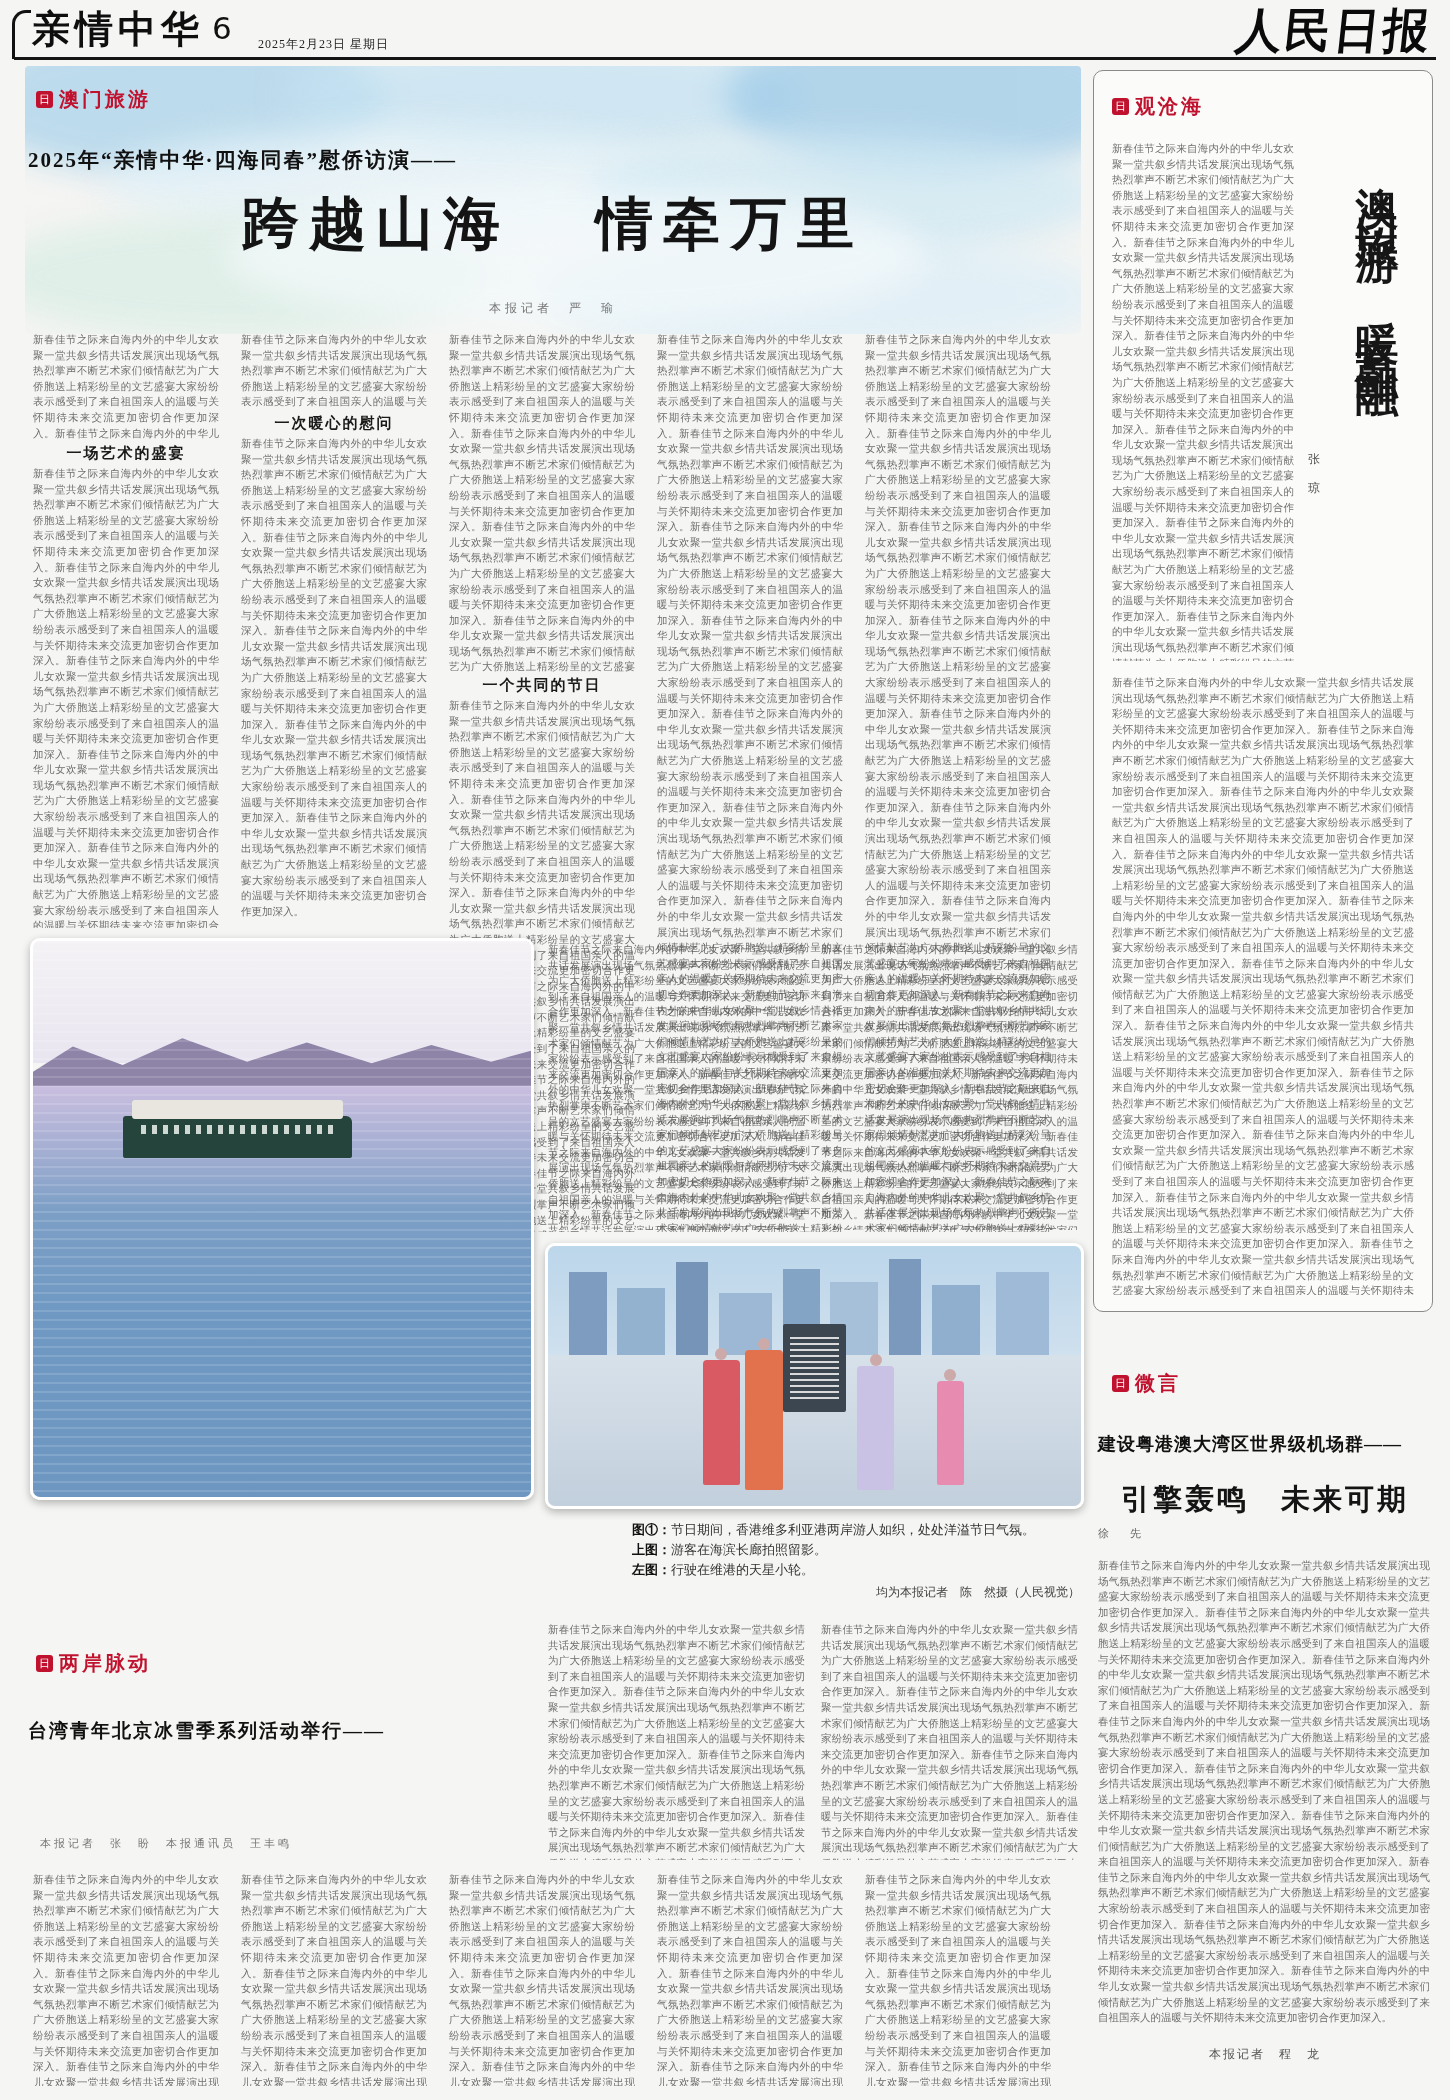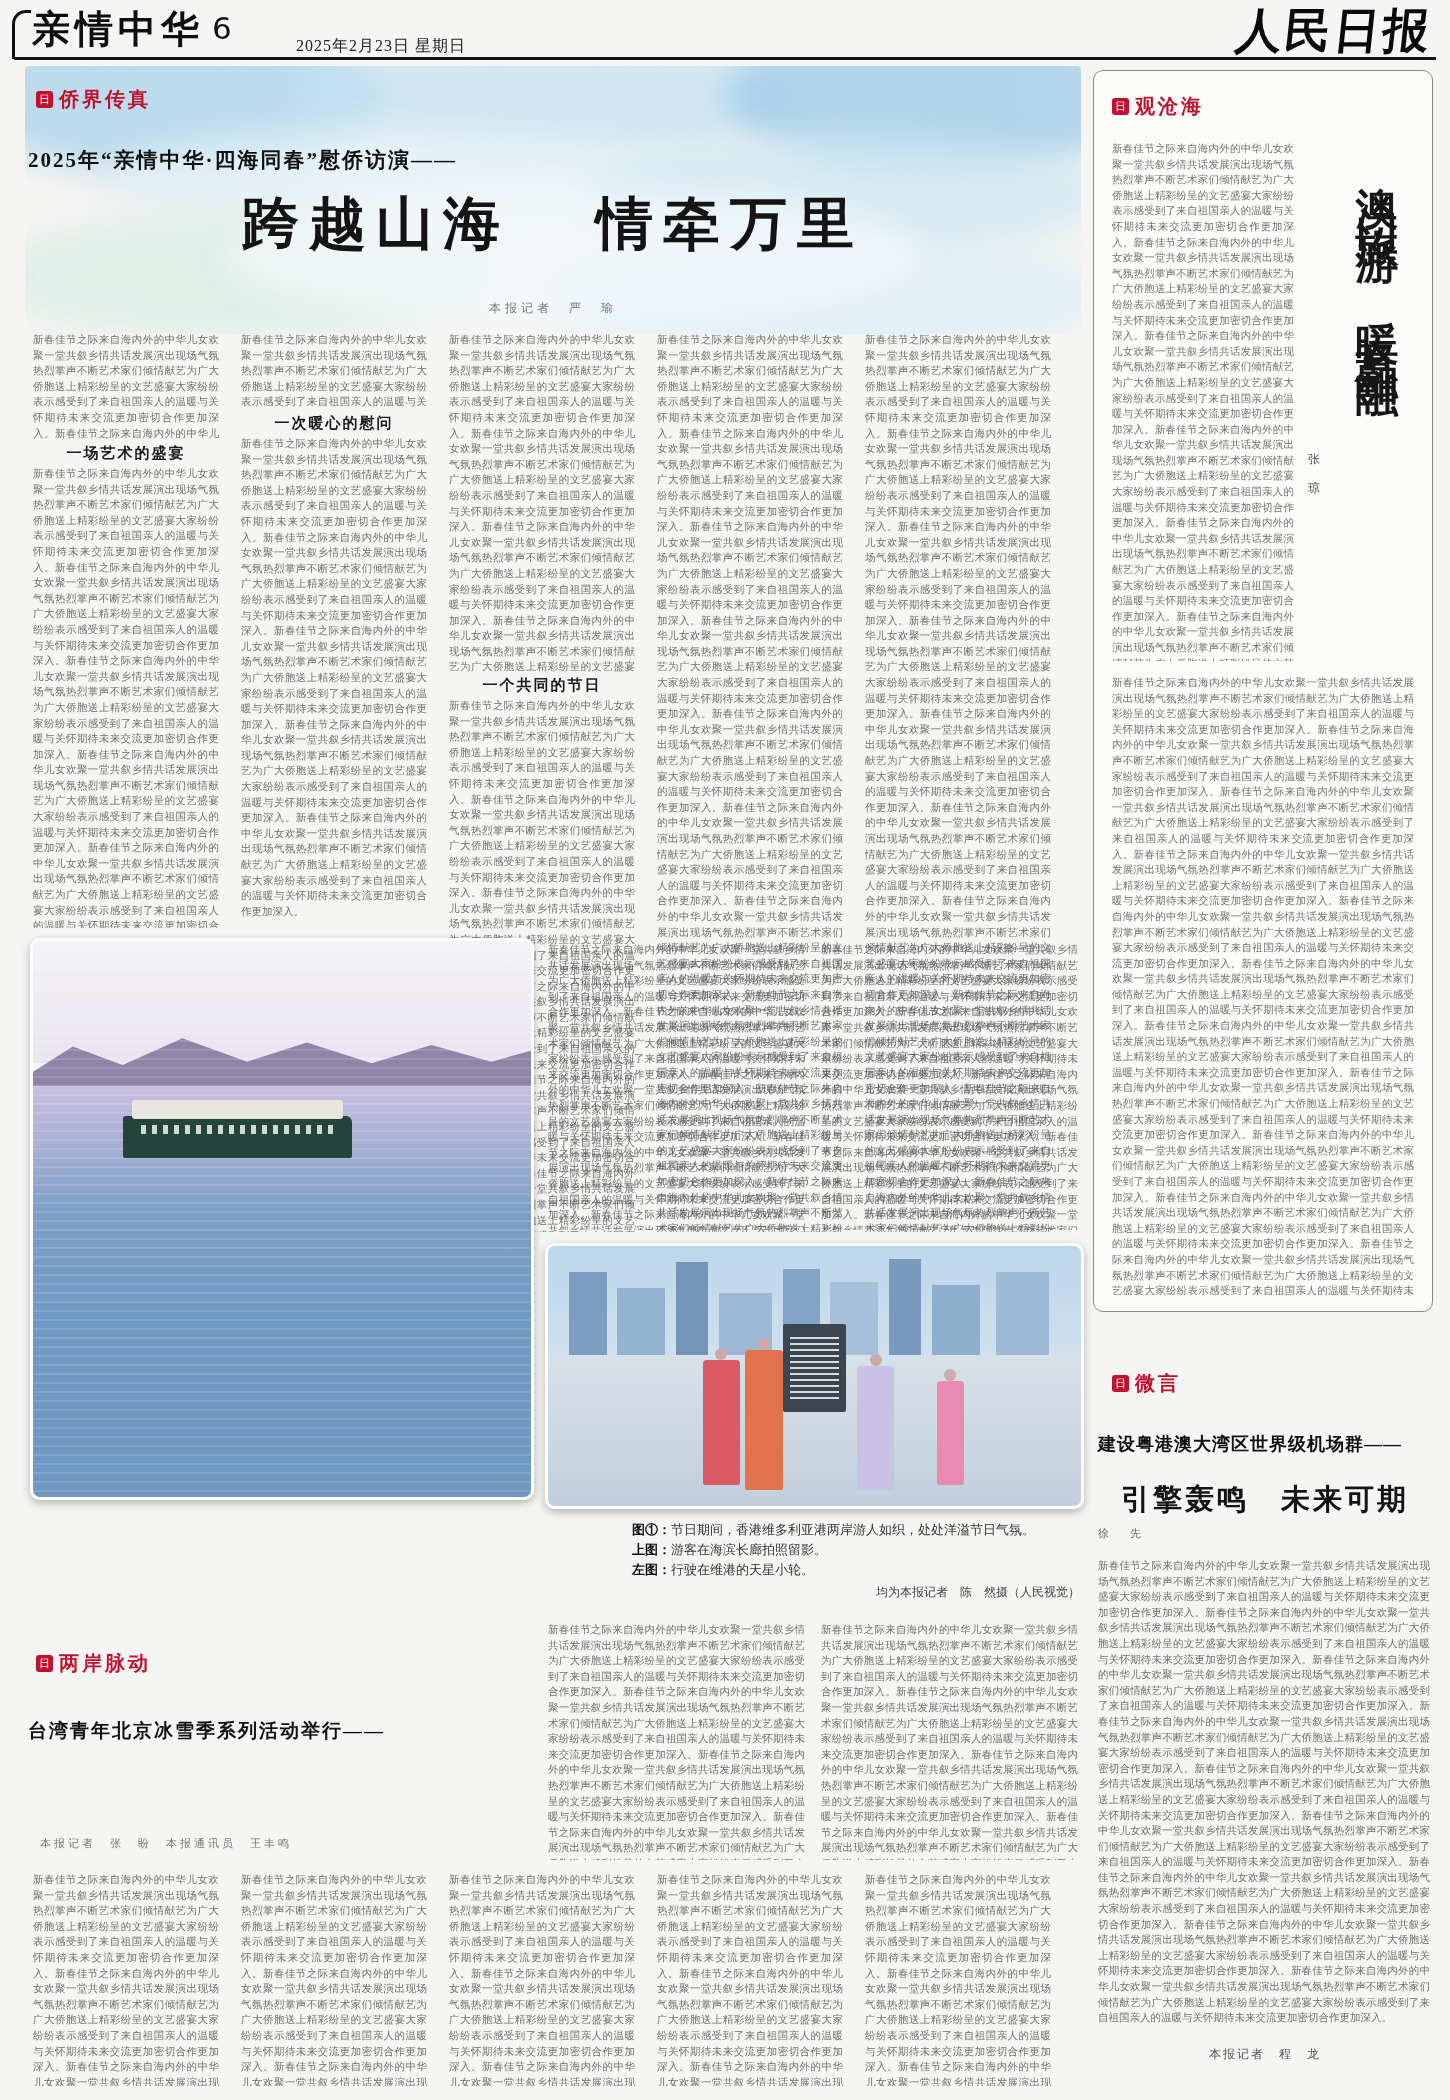--- a/index.html
+++ b/index.html
@@ -5,21 +5,21 @@
   html,body{margin:0;padding:0;}
   body{background:#e9e9e7;font-family:"Liberation Serif","DejaVu Serif",serif;}
   #page{position:relative;width:1450px;height:2100px;background:#f5f5f3;overflow:hidden;margin:0 auto;
         box-shadow:0 0 12px rgba(0,0,0,.3);}
   
   .hdr-bracket{position:absolute;left:12px;top:10px;width:16px;height:46px;
     border-left:3px solid #111;border-bottom:0;border-radius:14px 0 0 0;border-top:3px solid #111;}
   .hdr-title{position:absolute;left:32px;top:4px;font-size:38px;font-weight:900;color:#0e0e0e;
     letter-spacing:5px;font-family:"Liberation Serif","DejaVu Serif",serif;}
   .hdr-num{position:absolute;left:212px;top:10px;font-size:31px;color:#111;font-family:"DejaVu Sans",sans-serif;}
-  .hdr-date{position:absolute;left:258px;top:36px;font-size:16px;color:#222;letter-spacing:1px;margin-left:38px;}
+  .hdr-date{position:absolute;left:258px;top:36px;font-size:12px;color:#222;letter-spacing:1px;}
   .hdr-mast{position:absolute;right:18px;top:0px;font-size:46px;font-weight:900;color:#0a0a0a;
     transform:skewX(-6deg) scaleY(1.04);letter-spacing:3px;}
   .hdr-rule{position:absolute;left:14px;top:57px;width:1422px;height:2.5px;background:#151515;}
   
   .slabel{display:flex;align-items:center;gap:6px;}
   .ric{display:inline-flex;align-items:center;justify-content:center;width:17px;height:17px;
     background:#c0122e;color:#fff;font-size:11px;border-radius:3px;font-family:"DejaVu Sans",sans-serif;}
   .slabel b{color:#c0122e;font-size:20px;letter-spacing:3px;font-weight:900;}
   
   .wc{position:absolute;left:25px;top:66px;width:1056px;height:268px;overflow:hidden;border-radius:4px;}
@@ -103,21 +103,21 @@
     <i style="left:700px;top:-50px;width:420px;height:160px;background:#9ecbe8;"></i>
     <i style="left:80px;top:60px;width:600px;height:110px;background:#e4f2f8;"></i>
     <i style="left:560px;top:70px;width:520px;height:120px;background:#cfe8f3;"></i>
     <i style="left:-40px;top:150px;width:500px;height:120px;background:#d8ede4;"></i>
     <i style="left:520px;top:170px;width:560px;height:120px;background:#dceef7;"></i>
     <i style="left:200px;top:120px;width:700px;height:140px;background:#f3f9fb;"></i>
   </div>
 
   <div class="slabel" style="position:absolute;left:36px;top:86px;">
     <span class="ric">日</span>
-    <b>侨界传真</b>
+    <b>澳门旅游</b>
   </div>
   <div class="kicker">2025年“亲情中华·四海同春”慰侨访演——</div>
   <div class="mh">
     <span>跨越山海</span>
     <span>情牵万里</span>
   </div>
   <div class="mby">本报记者　严　瑜</div>
 
   <div class="col" style="left:33px;top:332px;height:596px;">
     <div class="greek" style="height:108px;flex:none;">新春佳节之际来自海内外的中华儿女欢聚一堂共叙乡情共话发展演出现场气氛热烈掌声不断艺术家们倾情献艺为广大侨胞送上精彩纷呈的文艺盛宴大家纷纷表示感受到了来自祖国亲人的温暖与关怀期待未来交流更加密切合作更加深入。新春佳节之际来自海内外的中华儿女欢聚一堂共叙乡情共话发展演出现场气氛热烈掌声不断艺术家们倾情献艺为广大侨胞送上精彩纷呈的文艺盛宴大家纷纷表示感受到了来自祖国亲人的温暖与关怀期待未来交流更加密切合作更加深入。</div>

